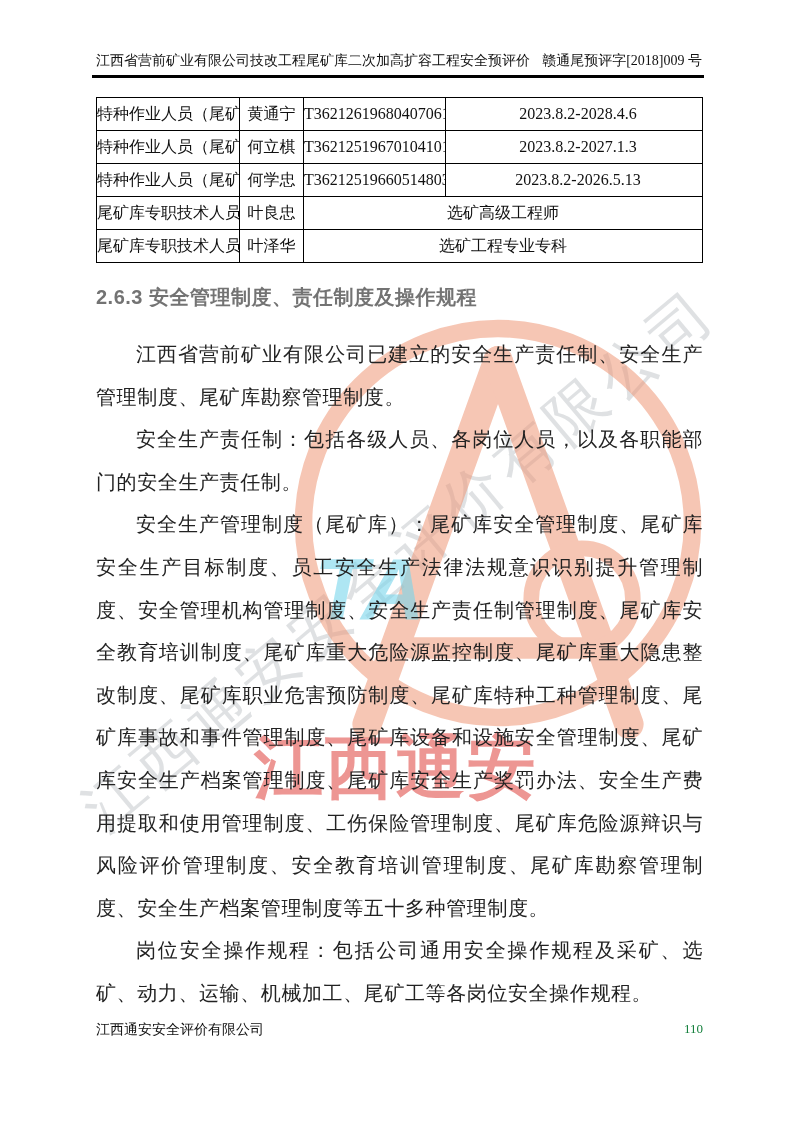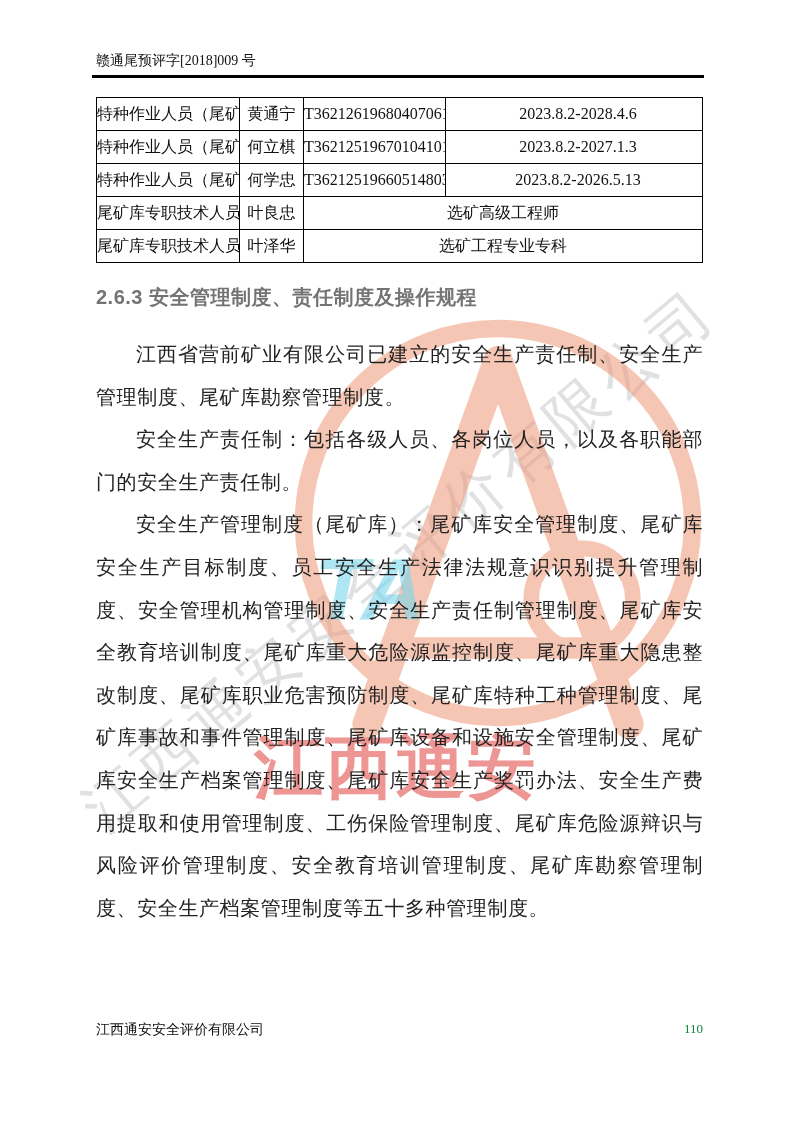--- a/index.html
+++ b/index.html
@@ -87,20 +87,21 @@
       <path d="M132 348 L308 348" fill="none" stroke="#ef9878" stroke-width="22" stroke-linecap="round"></path>
       <circle cx="306" cy="298" r="52" fill="none" stroke="#ef9878" stroke-width="16"></circle>
     </svg>
     <div class="wm-ta">TA</div>
     <div class="wm-red">江西通安</div>
   </div>
 
   <div class="content">
 
     <div class="header">
+      <span>江西省营前矿业有限公司技改工程尾矿库二次加高扩容工程安全预评价</span>
       <span>赣通尾预评字[2018]009 号</span>
     </div>
     <div class="header-rule"></div>
 
     <table class="personnel">
       <tbody>
           <tr>
         <td class="c-role">特种作业人员（尾矿作业）</td>
         <td class="c-name">黄通宁</td>
         <td class="c-id">T362126196804070611</td>
@@ -130,19 +131,20 @@
       </tr>
     </tbody>
       </table>
 
     <div class="section-heading">2.6.3 安全管理制度、责任制度及操作规程</div>
 
     <div class="body-text">
       <p>江西省营前矿业有限公司已建立的安全生产责任制、安全生产管理制度、尾矿库勘察管理制度。</p>
       <p>安全生产责任制：包括各级人员、各岗位人员，以及各职能部门的安全生产责任制。</p>
       <p>安全生产管理制度（尾矿库）：尾矿库安全管理制度、尾矿库安全生产目标制度、员工安全生产法律法规意识识别提升管理制度、安全管理机构管理制度、安全生产责任制管理制度、尾矿库安全教育培训制度、尾矿库重大危险源监控制度、尾矿库重大隐患整改制度、尾矿库职业危害预防制度、尾矿库特种工种管理制度、尾矿库事故和事件管理制度、尾矿库设备和设施安全管理制度、尾矿库安全生产档案管理制度、尾矿库安全生产奖罚办法、安全生产费用提取和使用管理制度、工伤保险管理制度、尾矿库危险源辩识与风险评价管理制度、安全教育培训管理制度、尾矿库勘察管理制度、安全生产档案管理制度等五十多种管理制度。</p>
+      <p>岗位安全操作规程：包括公司通用安全操作规程及采矿、选矿、动力、运输、机械加工、尾矿工等各岗位安全操作规程。</p>
     </div>
 
     <div class="footer-company">江西通安安全评价有限公司</div>
     <div class="footer-page">110</div>
 
   </div>
 </div>
 
 </body></html>

